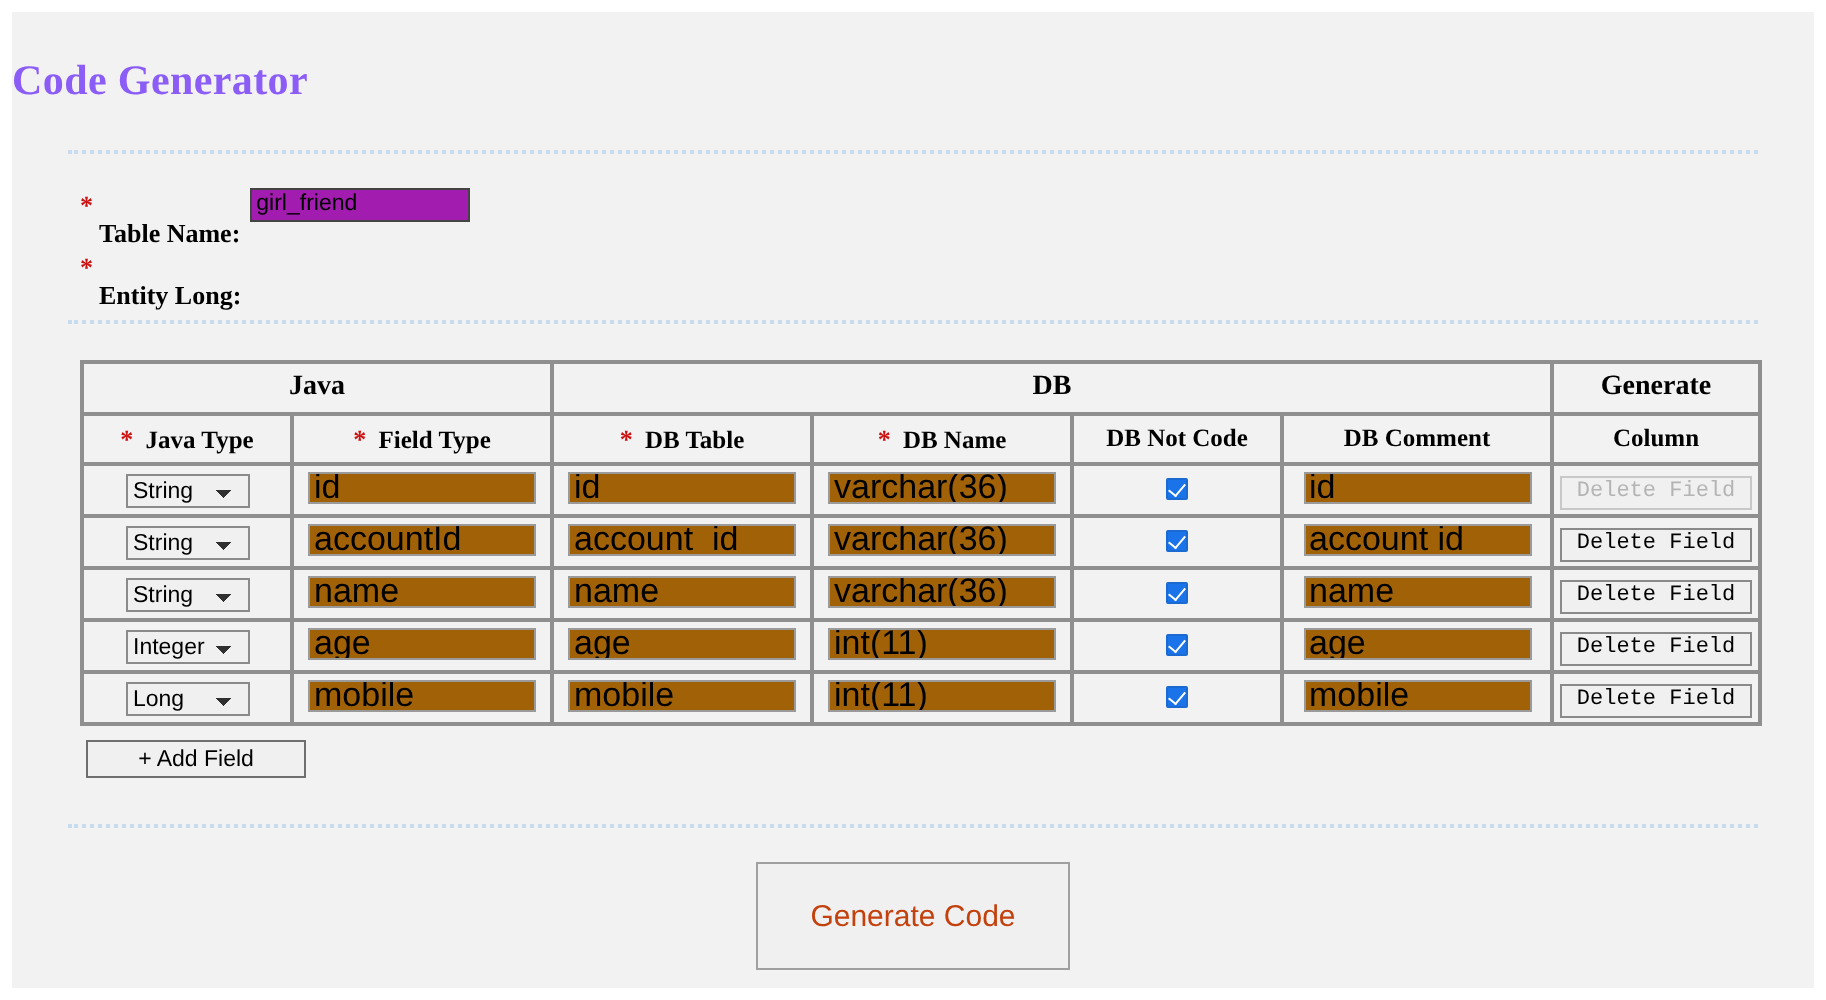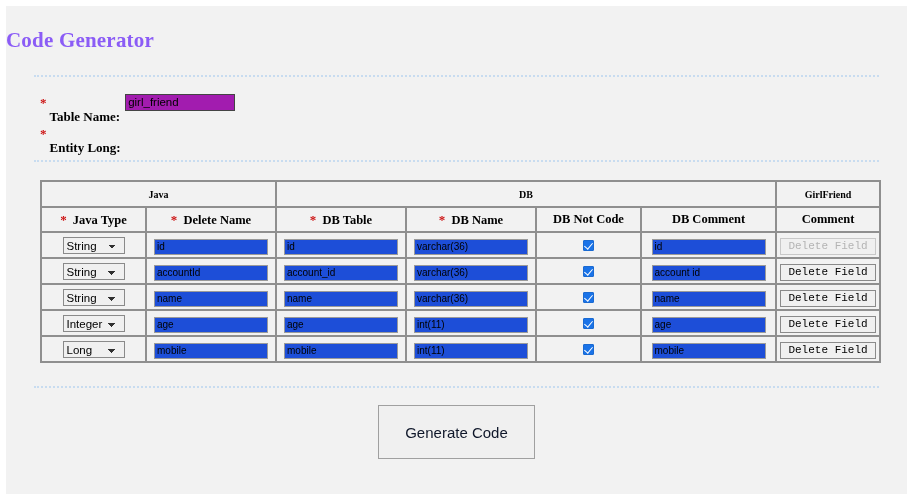--- a/index.html
+++ b/index.html
@@ -97,28 +97,28 @@
     background: #f2f2f2;
     padding: 0;
   }
   table.grid th {
     font-family: "Liberation Serif", serif;
     font-weight: bold;
     font-size: 12.5px;
     color: #000;
     height: 23px;
   }
-  table.grid th.group { height: 24px; font-size: 10px; }
+  table.grid th.group { height: 24px; font-size: 14px; }
   table.grid td { height: 24px; }
 
   .cell-in {
     font-family: "Liberation Sans", sans-serif;
-    font-size: 10px;
-    color: #000;
-    background: #1d4ed8;
+    font-size: 17px;
+    color: #000;
+    background: #a16207;
     border: 1px solid #9a9a9a;
     height: 14px;
     line-height: 14px;
     padding: 0 2px;
     box-sizing: content-box;
     outline: none;
     width: 108px;
   }
   .cell-in.wide { width: 108px; }
   select.type-select {
@@ -200,21 +200,21 @@
   .spacer-a { height: 23px; }
   .gen-area {
     height: 88px;
     display: flex;
     align-items: center;
     justify-content: center;
   }
   button.gen-btn {
     font-family: "Liberation Sans", sans-serif;
     font-size: 15px;
-    color: #0f172a;
+    color: #c2410c;
     background: #f0f0f0;
     border: 1px solid #a0a0a0;
     width: 157px;
     height: 54px;
     cursor: pointer;
   }
 </style>
 </head>
 <body>
 
@@ -245,30 +245,30 @@
         <col style="width:130px">
         <col style="width:130px">
         <col style="width:105px">
         <col style="width:135px">
         <col style="width:104px">
       </colgroup>
       <thead>
         <tr>
           <th class="group" colspan="2">Java</th>
           <th class="group" colspan="4">DB</th>
-          <th class="group">GirlFriend</th>
+          <th class="group">Generate</th>
         </tr>
         <tr>
           <th><span class="req">*</span> <span>Java Type</span></th>
-          <th><span class="req">*</span> <span>Delete Name</span></th>
+          <th><span class="req">*</span> <span>Field Type</span></th>
           <th><span class="req">*</span> <span>DB Table</span></th>
           <th><span class="req">*</span> <span>DB Name</span></th>
           <th>DB Not Code</th>
           <th>DB Comment</th>
-          <th>Comment</th>
+          <th>Column</th>
         </tr>
       </thead>
       <tbody id="rows-body">
           <tr>
             <td><select class="type-select"><option>String</option><option>Integer</option><option>Long</option><option>Double</option><option>Boolean</option><option>Date</option></select></td>
             <td><input type="text" class="cell-in wide" value="id" style=""></td>
             <td><input type="text" class="cell-in wide" value="id" style=""></td>
             <td><input type="text" class="cell-in wide" value="varchar(36)" style=""></td>
             <td><input type="checkbox" class="nn-check" checked="" style=""></td>
             <td><input type="text" class="cell-in wide" value="id" style=""></td>
@@ -307,20 +307,23 @@
             <td><input type="text" class="cell-in wide" value="mobile" style=""></td>
             <td><input type="text" class="cell-in wide" value="int(11)" style=""></td>
             <td><input type="checkbox" class="nn-check" checked="" style=""></td>
             <td><input type="text" class="cell-in wide" value="mobile" style=""></td>
             <td><button class="del-btn">Delete Field</button></td>
           </tr>
         </tbody>
     </table>
   </div>
 
+  <div class="add-row">
+    <button class="add-btn">+ Add Field</button>
+  </div>
 
   <div class="spacer-a"></div>
   <hr class="hr-dotted sep-3">
 
   <div class="gen-area">
     <button class="gen-btn">Generate Code</button>
   </div>
 
 </div>
 

